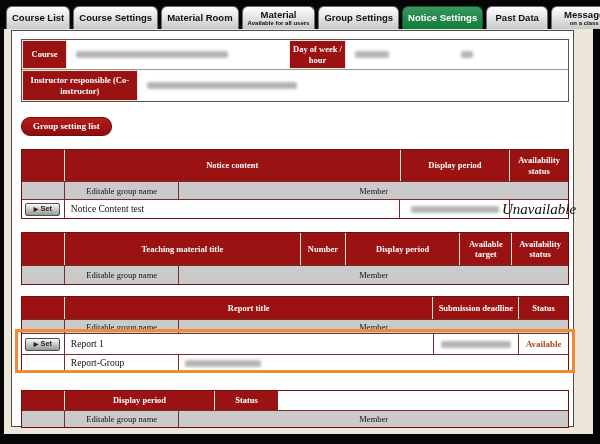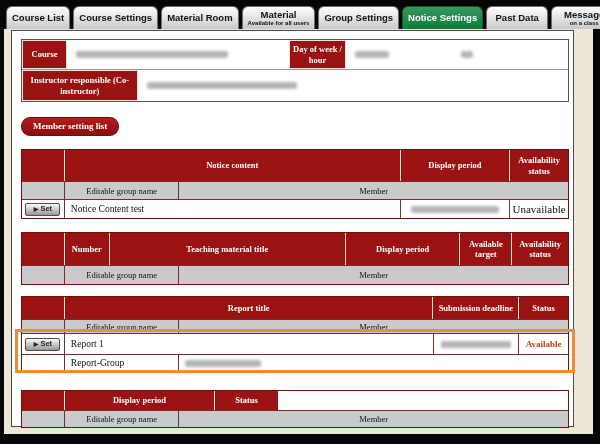--- a/index.html
+++ b/index.html
@@ -101,21 +101,21 @@
     border-radius:2px; filter:blur(1.6px); opacity:.75;
   }
 
   
   .obox {
     position:absolute; left:3px; top:298px; width:560px; height:44px;
     border:3px solid #ef8c33; pointer-events:none;
   }
 
   .avail { font-weight:bold; color:#b5461c; font-size:9px; }
-  .unavail { font-size:11px; }
+  .unavail { font-size:15px;font-style:italic; }
 </style>
 </head>
 <body>
 
 <div class="tabbar">
   <div class="tab" style="min-width:62px">
       <span>Course List</span>
     </div>
   <div class="tab" style="min-width:74px">
       <span>Course Settings</span>
@@ -161,21 +161,21 @@
         </div>
     </div>
     <div class="irow">
       <div class="ilabel" style="width:116px">Instructor responsible (Co-instructor)</div>
       <div class="ival" style="width:432px">
           <span class="blur" style="width:150px"></span>
         </div>
     </div>
   </div>
 
-  <button class="commonbtn">Member setting list</button>
+  <button class="commonbtn">Group setting list</button>
 
   <div class="tbl" style="top:118px">
     <div class="trow" style="height:31px">
       <div class="hcell" style="width:42px"></div>
       <div class="hcell" style="width:337px">Notice content</div>
       <div class="hcell" style="width:110px">Display period</div>
       <div class="hcell" style="width:59px">Availability status</div>
     </div>
     <div class="trow" style="height:18px">
       <div class="gcell" style="width:42px"></div>
@@ -193,22 +193,22 @@
       <div class="dcell center" style="width:110px">
           <span class="blur" style="width:88px"></span>
         </div>
       <div class="dcell center unavail" style="width:59px">Unavailable</div>
     </div>
   </div>
 
   <div class="tbl" style="top:201px">
     <div class="trow" style="height:32px">
       <div class="hcell" style="width:42px"></div>
+      <div class="hcell" style="width:237px">Teaching material title</div>
       <div class="hcell" style="width:45px">Number</div>
-      <div class="hcell" style="width:237px">Teaching material title</div>
       <div class="hcell" style="width:115px">Display period</div>
       <div class="hcell" style="width:52px">Available target</div>
       <div class="hcell" style="width:57px">Availability status</div>
     </div>
     <div class="trow" style="height:19px">
       <div class="gcell" style="width:42px"></div>
       <div class="gcell" style="width:115px">Editable group name</div>
       <div class="gcell" style="width:391px">Member</div>
     </div>
   </div>

